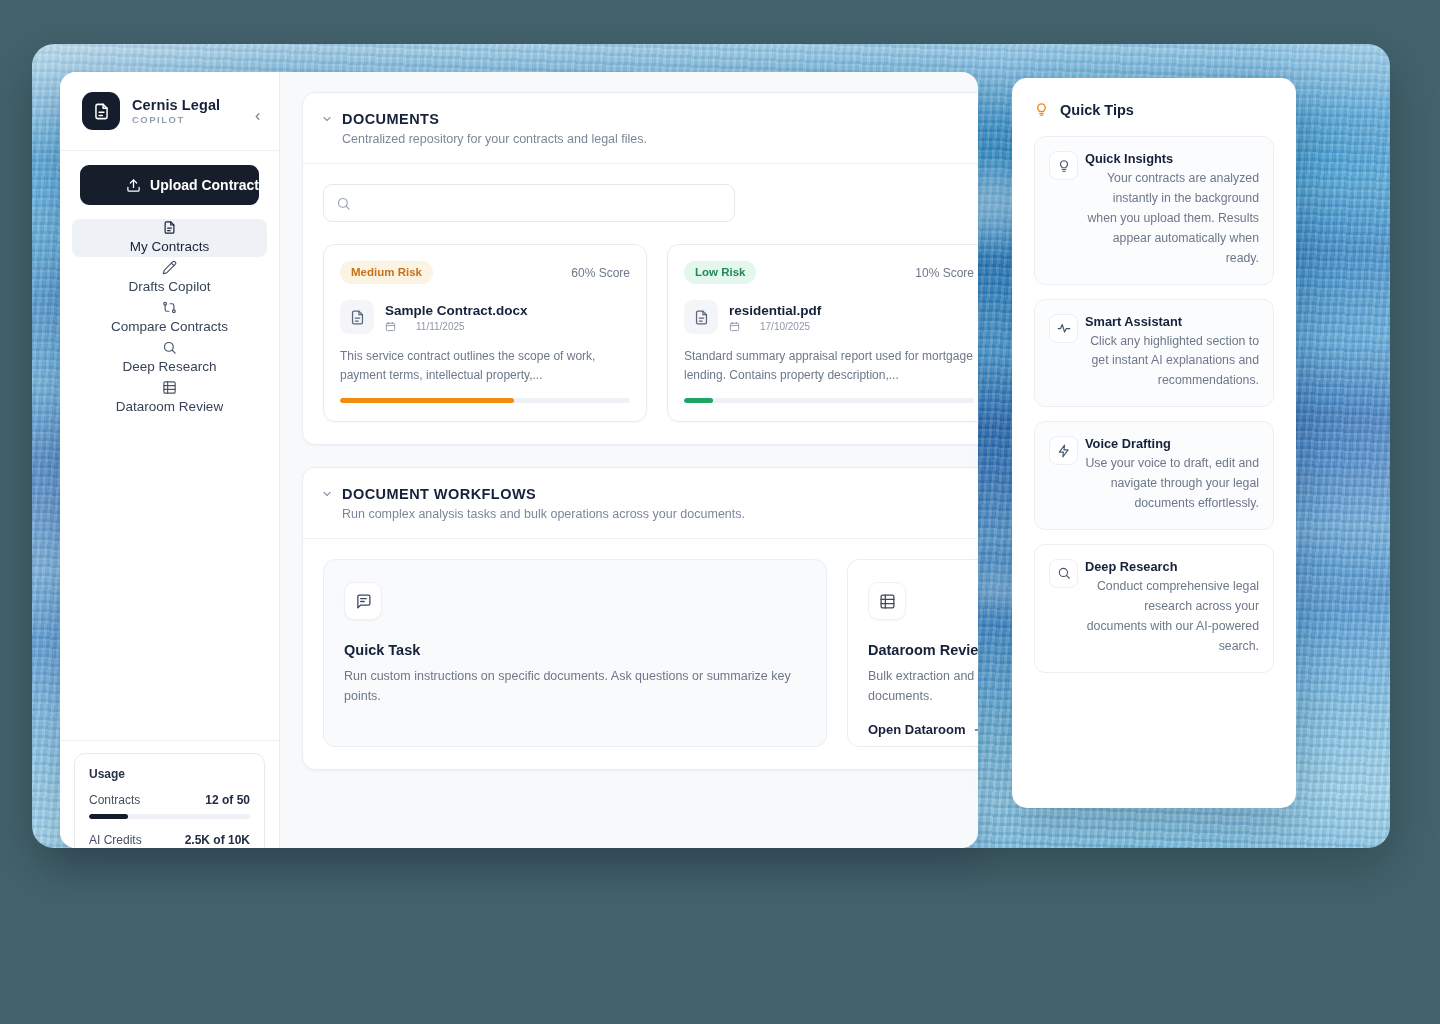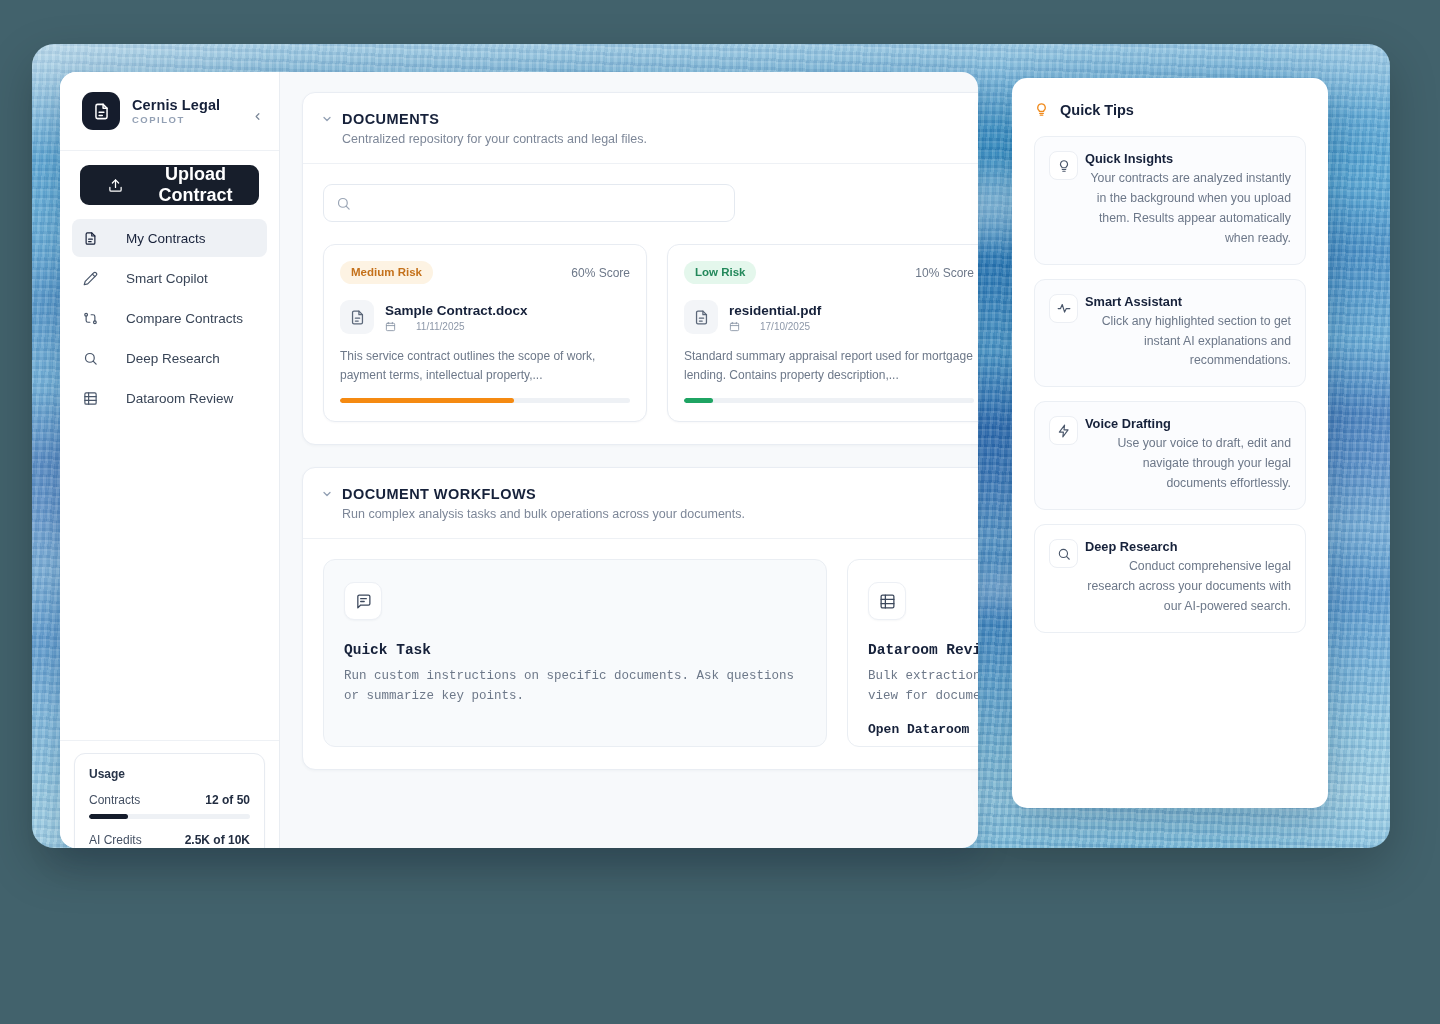--- a/index.html
+++ b/index.html
@@ -123,36 +123,37 @@
 
   .upload-wrap { padding: 14px 20px 8px 20px; }
   #upload-contract {
     width: 100%;
     height: 40px;
     background: #171e2b;
     color: #fff;
     border: none;
     border-radius: 9px;
     font-family: inherit;
-    font-size: 18px;
+    font-size: 14px;
     font-weight: 600;
     display: flex; align-items: center; justify-content: flex-end; gap: 9px;
     cursor: pointer;
     padding-left: 28px;
   }
 
   #nav-list { padding: 6px 12px 0 12px; display: flex; flex-direction: column; gap: 2px; }
   .nav-item {
-    display: flex; align-items: center; gap: 28px;
+    display: flex; align-items: center; gap: 4px;
     height: 38px;
     padding: 0 10px;
     border-radius: 8px;
     color: #384456;
     font-size: 13.5px;
     cursor: pointer;
+    flex-direction: column;
   }
   .nav-item .nav-ico { width: 16px; height: 16px; color: #49566a; flex: 0 0 auto;
     display: flex; align-items: center; justify-content: center; }
   .nav-item.active { background: #eef1f5; color: #18223a; font-weight: 500; }
   .nav-item.active .nav-ico { color: #18223a; }
 
   #usage-card {
     position: absolute;
     left: 14px; right: 14px;
     top: 681px;
@@ -280,41 +281,40 @@
   
   .wf-row { display: flex; gap: 20px; }
   .wf-card {
     width: 504px; flex: 0 0 auto;
     border: 1px solid #eaeef3;
     border-radius: 12px;
     background: #f8fafc;
     padding: 22px 22px 22px 20px;
     height: 188px;
     position: relative;
-    font-family: Liberation Mono, monospace;
   }
   .wf-card.alt { background: #ffffff; width: 300px; }
   .wf-ico {
     width: 38px; height: 38px; border-radius: 10px; background: #ffffff;
     border: 1px solid #edf0f5;
     display: flex; align-items: center; justify-content: center; color: #3c485c;
     box-shadow: 0 1px 2px rgba(20,40,70,0.04);
   }
   .wf-title { margin-top: 22px; font-size: 14.5px; font-weight: 700; color: #16213a; }
   .wf-desc { margin-top: 8px; font-size: 12.5px; color: #6d7889; line-height: 1.6; }
   .wf-link {
     margin-top: 16px; font-size: 13px; font-weight: 700; color: #16213a;
     display: flex; align-items: center; gap: 7px; cursor: pointer;
   }
 
   
   #tips-panel {
     position: absolute;
     left: 1012px; top: 78px;
-    width: 316px; height: 730px;
+    width: 284px; height: 730px;
     background: #ffffff;
     border-radius: 15px;
     box-shadow: 0 14px 40px rgba(10,30,60,0.22);
     padding: 24px 22px 18px 22px;
     overflow: hidden;
   }
   #tips-header {
     display: flex; align-items: center; gap: 10px; margin-bottom: 18px;
   }
   #tips-header .bulb { color: #f08b1d; width: 16px; height: 16px; display:flex; }
@@ -394,21 +394,21 @@
         <span>My Contracts</span>
       </div>
 
       <div class="nav-item">
         <span class="nav-ico">
           <svg width="15" height="15" viewBox="0 0 24 24" fill="none" stroke="currentColor" stroke-width="1.9" stroke-linecap="round" stroke-linejoin="round">
             <path d="M17 3a2.8 2.8 0 0 1 4 4L7.5 20.5 2 22l1.5-5.5z"></path>
               <path d="M15 5l4 4"></path>
           </svg>
         </span>
-        <span>Smart Copilot</span>
+        <span>Drafts Copilot</span>
       </div>
 
       <div class="nav-item">
         <span class="nav-ico">
           <svg width="15" height="15" viewBox="0 0 24 24" fill="none" stroke="currentColor" stroke-width="1.9" stroke-linecap="round" stroke-linejoin="round">
             <circle cx="5" cy="6" r="2.2"></circle>
               <circle cx="19" cy="18" r="2.2"></circle>
             <path d="M5 8.2V15a3 3 0 0 0 3 3h3"></path>
               <path d="M19 15.8V9a3 3 0 0 0-3-3h-3"></path>
           </svg>

